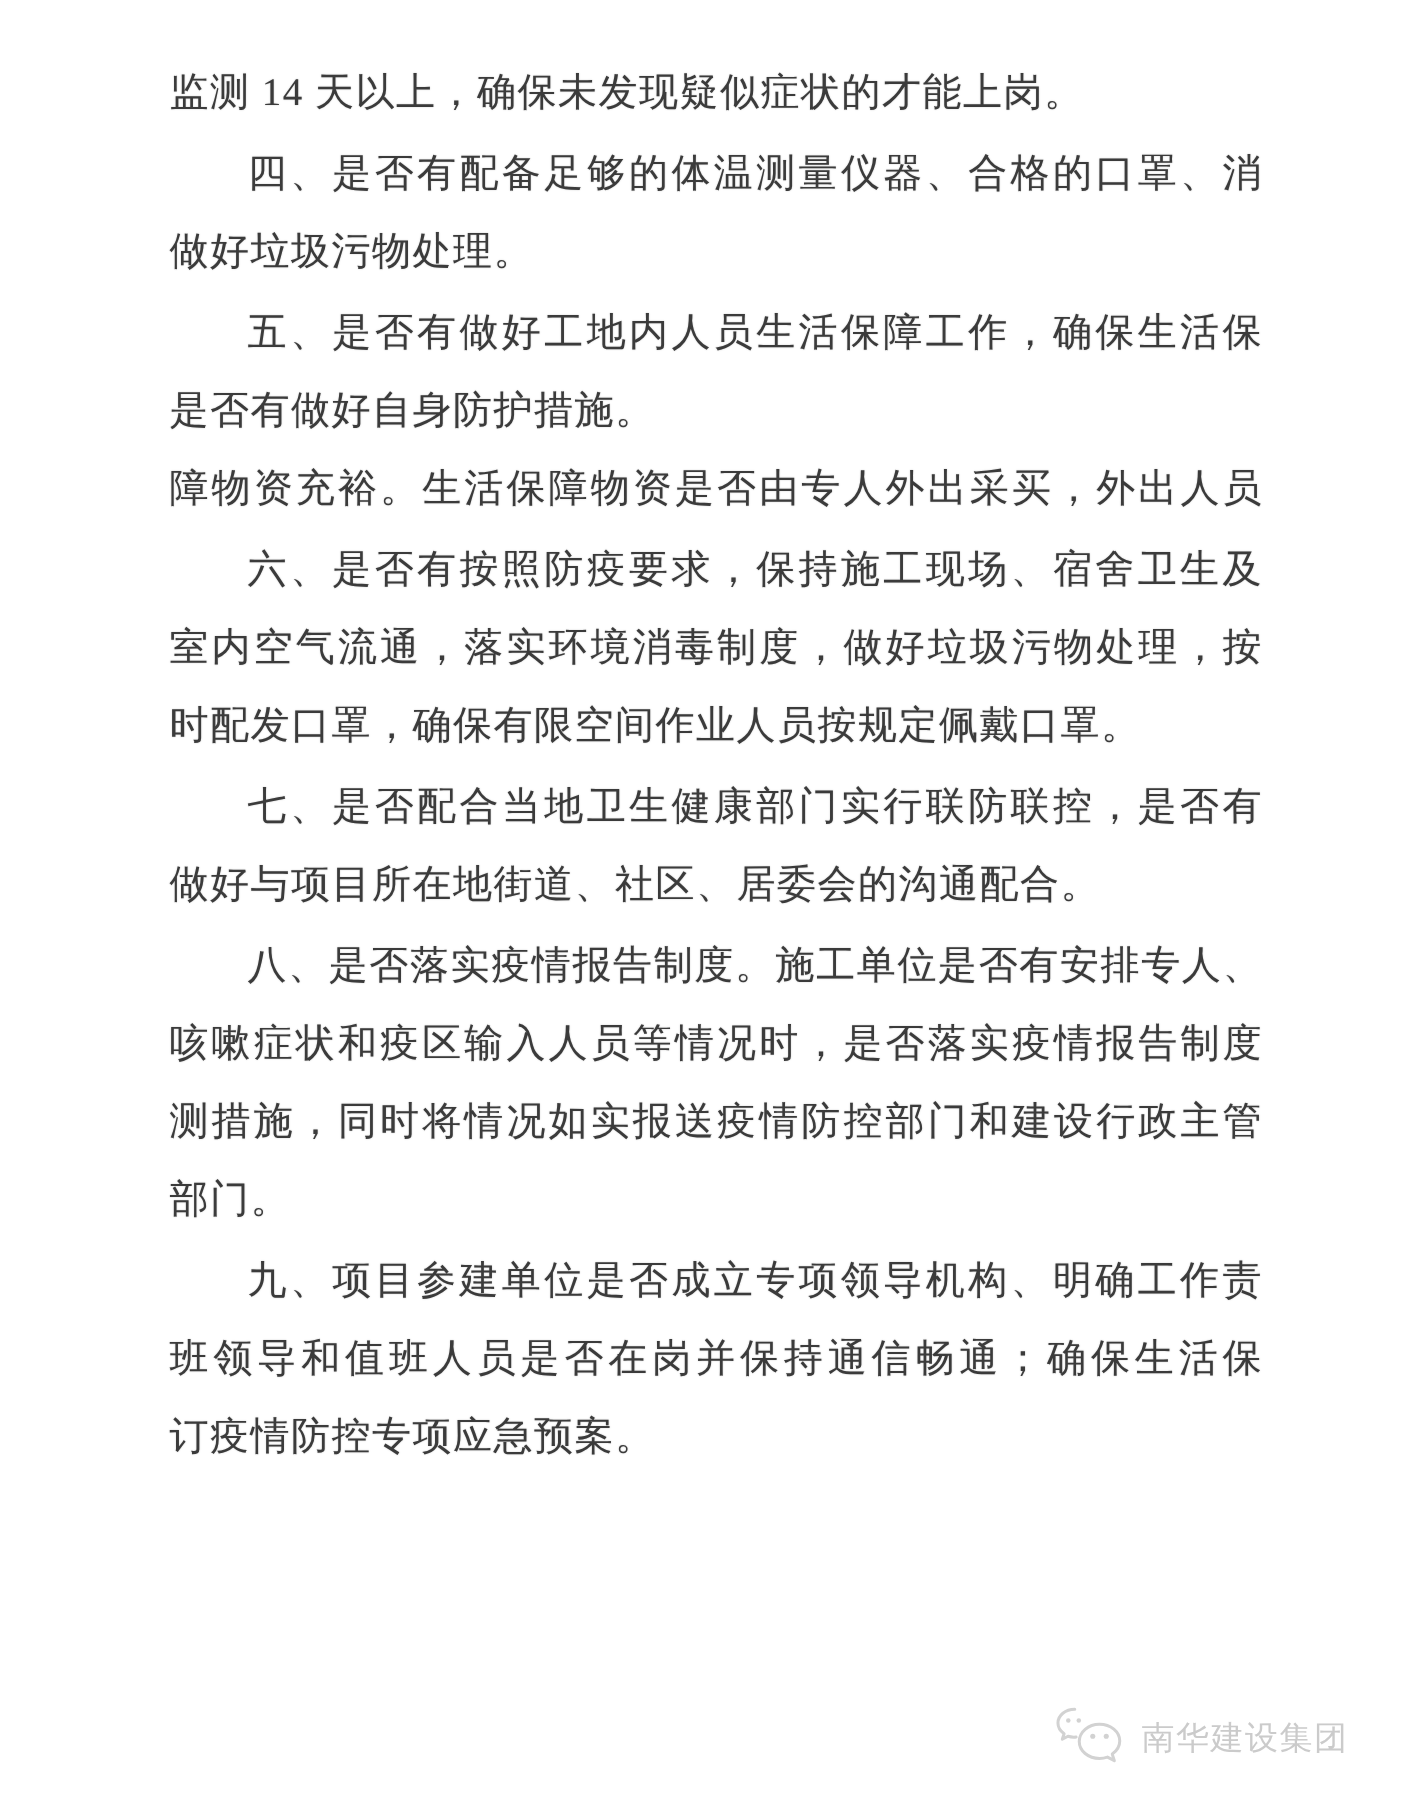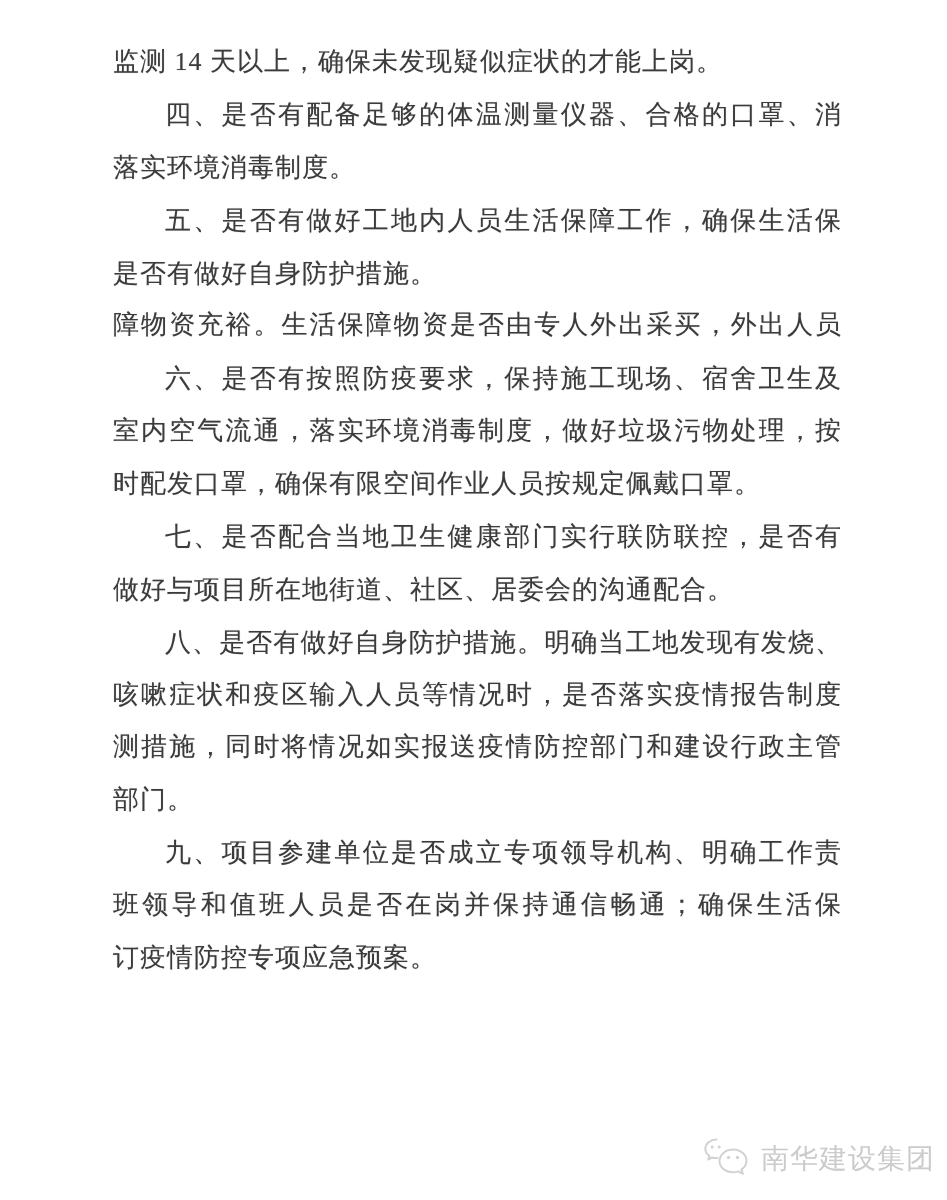--- a/index.html
+++ b/index.html
@@ -33,76 +33,75 @@
     line-height: 52px;
     height: 52px;
     text-align: left;
     white-space: nowrap;
     text-shadow: 0 0 1px rgba(59,59,59,0.35);
   }
   .line.full {
     white-space: normal;
     text-align: justify;
     text-align-last: justify;
-    font-family: Liberation Mono, monospace;
   }
   .para.indent .line:first-child {
     text-indent: 2em;
   }
   .watermark {
     position: absolute;
     left: 702px;
     top: 1136px;
     display: flex;
     align-items: center;
     gap: 7px;
     color: #cbcbcb;
   }
   .wm-icon {
     display: inline-flex;
     width: 52px;
     height: 46px;
   }
   .wm-text {
     font-family: "Liberation Sans", "DejaVu Sans", sans-serif;
-    font-size: 28px;
+    font-size: 22px;
     letter-spacing: 1px;
     white-space: nowrap;
     color: #cbcbcb;
   }
 </style>
 </head>
 <body>
 
 <div class="page">
 
   <div class="text-block" id="doc-body">
       <div class="para">
         <div class="line">监测 14 天以上，确保未发现疑似症状的才能上岗。</div>
       </div>
       <div class="para indent">
         <div class="line full">四、是否有配备足够的体温测量仪器、合格的口罩、消</div>
-        <div class="line">落实环境消毒制度。</div>
+        <div class="line">做好垃圾污物处理。</div>
       </div>
       <div class="para indent">
         <div class="line full">五、是否有做好工地内人员生活保障工作，确保生活保</div>
         <div class="line">是否有做好自身防护措施。</div>
         <div class="line full">障物资充裕。生活保障物资是否由专人外出采买，外出人员</div>
       </div>
       <div class="para indent">
         <div class="line full">六、是否有按照防疫要求，保持施工现场、宿舍卫生及</div>
         <div class="line full">室内空气流通，落实环境消毒制度，做好垃圾污物处理，按</div>
         <div class="line">时配发口罩，确保有限空间作业人员按规定佩戴口罩。</div>
       </div>
       <div class="para indent">
         <div class="line full">七、是否配合当地卫生健康部门实行联防联控，是否有</div>
         <div class="line">做好与项目所在地街道、社区、居委会的沟通配合。</div>
       </div>
       <div class="para indent">
-        <div class="line full">八、是否有做好自身防护措施。明确当工地发现有发烧、</div>
+        <div class="line full">八、是否落实疫情报告制度。施工单位是否有安排专人、</div>
         <div class="line full">咳嗽症状和疫区输入人员等情况时，是否落实疫情报告制度</div>
         <div class="line full">测措施，同时将情况如实报送疫情防控部门和建设行政主管</div>
         <div class="line">部门。</div>
       </div>
       <div class="para indent">
         <div class="line full">九、项目参建单位是否成立专项领导机构、明确工作责</div>
         <div class="line full">班领导和值班人员是否在岗并保持通信畅通；确保生活保</div>
         <div class="line">订疫情防控专项应急预案。</div>
       </div>
     </div>

